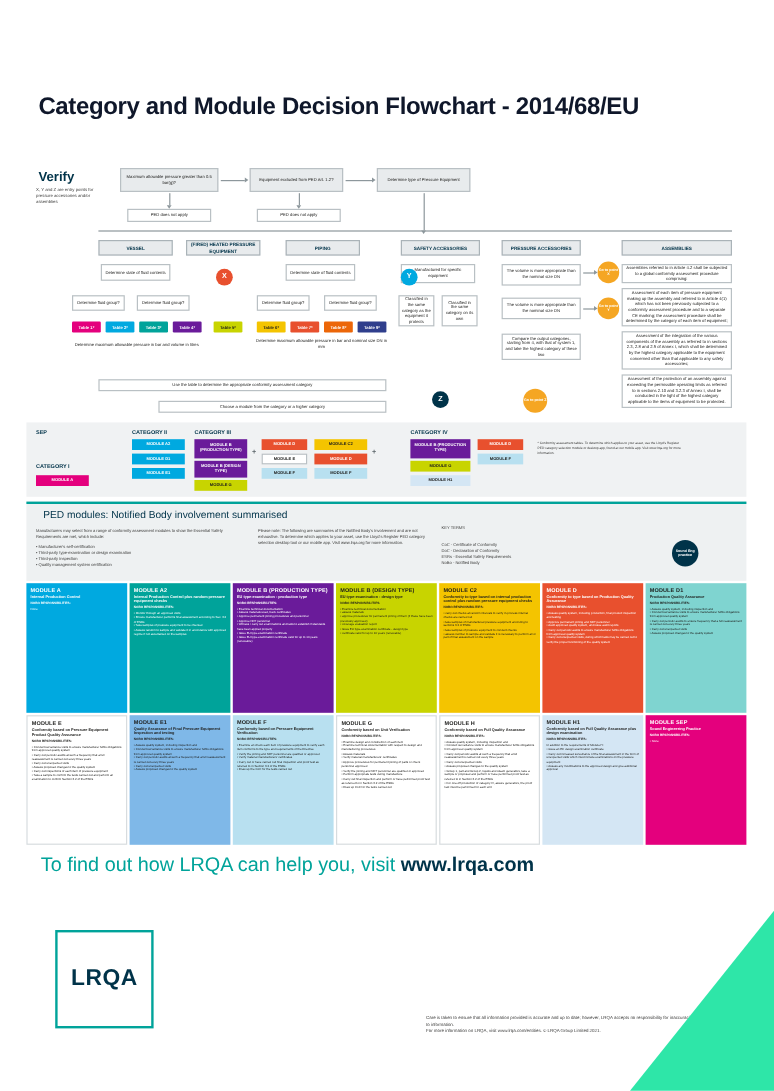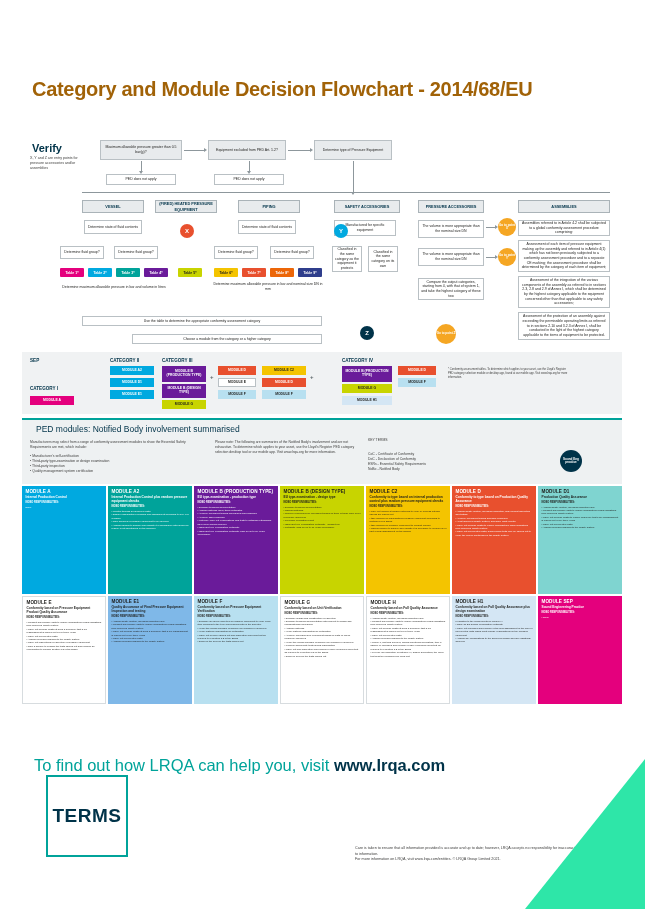--- a/index.html
+++ b/index.html
@@ -1,21 +1,21 @@
 <!DOCTYPE html>
 <html><head>
 <meta charset="utf-8">
 <style>
   html,body{margin:0;padding:0;}
   body{width:645px;height:909px;background:#ffffff;font-family:"Liberation Sans",sans-serif;color:#1d1d1b;position:relative;overflow:hidden;}
   .page{position:relative;width:645px;height:909px;}
 
   
   .ribbon{position:absolute;left:25px;top:32px;width:175px;height:22px;background:#00a39a;color:#ffffff;font-size:8.5px;font-weight:bold;display:flex;align-items:center;padding-left:10px;box-sizing:border-box;letter-spacing:.1px;}
-  .title{position:absolute;left:32px;top:78px;font-size:20px;font-weight:bold;color:#a16207;letter-spacing:-0.3px;}
+  .title{position:absolute;left:32px;top:78px;font-size:20px;font-weight:bold;color:#0f172a;letter-spacing:-0.3px;}
 
   
   .flow{position:absolute;left:22px;top:128px;width:600px;height:290px;}
   .start{position:absolute;left:10px;top:14px;font-size:11px;font-weight:bold;color:#003349;}
   .startnote{position:absolute;left:8px;top:28px;width:62px;font-size:3.6px;line-height:1.45;color:#3c3c3b;}
 
   .box{position:absolute;box-sizing:border-box;border:.6px solid #b9c0c4;background:#ffffff;font-size:3.5px;line-height:1.35;color:#1d1d1b;padding:2px 2px;text-align:center;display:flex;align-items:center;justify-content:center;}
   .box.gray{background:#e8ebed;}
   .hdr{background:#e8ebed;border:.6px solid #aab3b8;font-size:3.9px;font-weight:bold;text-transform:uppercase;color:#003349;}
 
@@ -45,21 +45,21 @@
   
   .cards{position:absolute;left:22px;top:486px;width:600px;height:230px;}
   .card{position:absolute;box-sizing:border-box;color:#ffffff;padding:3px 3.5px;overflow:hidden;}
   .card .cname{font-size:4.6px;font-weight:bold;letter-spacing:.1px;display:block;margin-bottom:1px;}
   .card .ctitle{font-size:3.2px;font-weight:bold;line-height:1.3;display:block;margin-bottom:2px;}
   .card .csub{font-size:2.6px;font-weight:bold;line-height:1.3;display:block;margin-bottom:1px;}
   .card .cbody{font-size:2.45px;line-height:1.42;display:block;}
   .card.lightink{color:#1d1d1b;}
 
   
-  .cta{position:absolute;left:34px;top:756px;font-size:16.5px;color:#00a39a;}
+  .cta{position:absolute;left:34px;top:712px;font-size:16.5px;color:#00a39a;}
   .cta b{color:#003349;}
   .logo{position:absolute;left:46px;top:775px;width:82px;height:82px;border:2px solid #00a39a;box-sizing:border-box;display:flex;align-items:center;justify-content:center;}
   .logotext{font-size:19px;font-weight:bold;color:#003349;letter-spacing:.5px;}
   .disclaimer{position:absolute;left:355px;top:846px;width:250px;font-size:3.7px;line-height:1.5;color:#3c3c3b;}
   .greenwedge2{position:absolute;right:0;bottom:0;width:0;height:0;border-right:120px solid #2ee6a8;border-top:150px solid transparent;}
 </style>
 </head>
 <body>
 
 <div class="page">
@@ -336,20 +336,20 @@
       <span class="cname">MODULE SEP</span>
       <span class="ctitle">Sound Engineering Practice</span>
       <span class="csub">NOBO RESPONSIBILITIES:</span>
       <span class="cbody" style="white-space:pre-line;">• None</span>
     </div>
   </div>
 
   <div class="cta"><span>To find out how LRQA can help you, visit </span><b>www.lrqa.com</b></div>
 
   <div class="logo">
-    <span class="logotext">TERMS</span>
+    <span class="logotext">LRQA</span>
   </div>
 
   <div class="disclaimer" style="white-space:pre-line;">Care is taken to ensure that all information provided is accurate and up to date; however, LRQA accepts no responsibility for inaccuracies in or changes to information.
 For more information on LRQA, visit www.lrqa.com/entities. © LRQA Group Limited 2021.</div>
 
   <div class="greenwedge2"></div>
 </div>
 
 </body></html>

